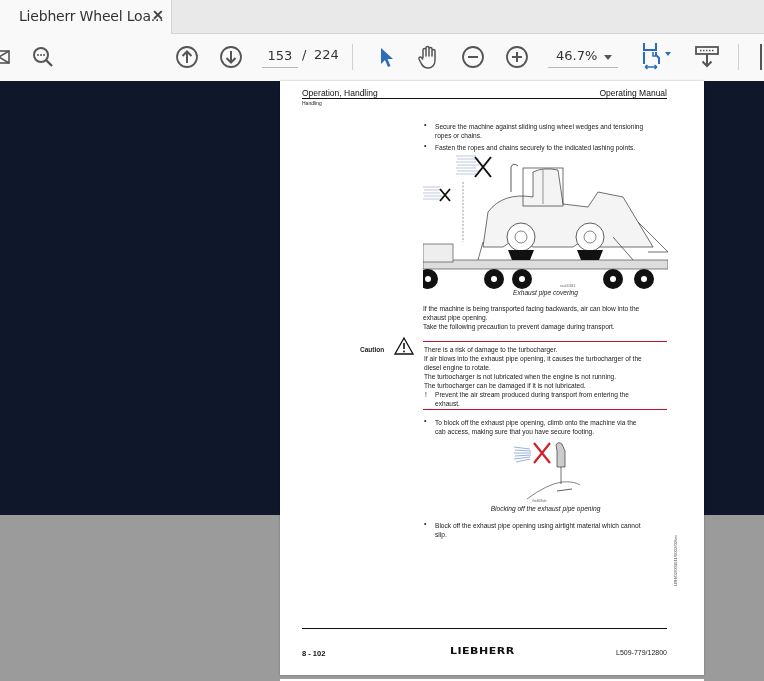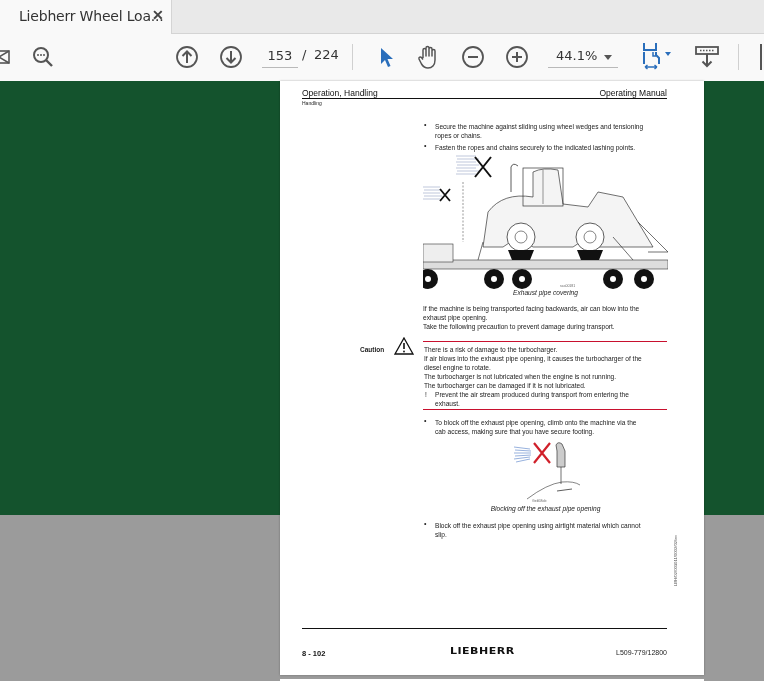--- a/index.html
+++ b/index.html
@@ -12,21 +12,21 @@
 
   .toolbar { position: absolute; left: 0; top: 34px; width: 764px; height: 63px; background: #f9f9f9; border-bottom: 1px solid #1d4ed8; text-decoration: underline; }
   .tb { position: absolute; top: 0; height: 46px; display: flex; align-items: center; justify-content: center; cursor: pointer; }
   .pagebox { position: absolute; left: 262px; top: 12px; width: 36px; height: 22px; border-bottom: 1px solid #b9b9b9; text-align: center; font-size: 13px; color: #333; line-height: 20px; font-family: "DejaVu Sans", sans-serif; }
   .pagesep { position: absolute; left: 302px; top: 13px; font-size: 13px; color: #333; font-family: "DejaVu Sans", sans-serif; }
   .pagetotal { position: absolute; left: 314px; top: 13px; font-size: 13px; color: #333; font-family: "DejaVu Sans", sans-serif; text-align: right; }
   .divider { position: absolute; top: 10px; width: 1px; height: 26px; background: #d0d0d0; }
   .zoombox { position: absolute; left: 548px; top: 12px; width: 70px; height: 22px; border-bottom: 1px solid #b9b9b9; font-size: 13px; color: #333; line-height: 20px; font-family: "DejaVu Sans", sans-serif; padding-left: 8px; cursor: pointer; }
   .zoombox .caret { position: absolute; right: 6px; top: 9px; width: 0; height: 0; border-left: 4px solid transparent; border-right: 4px solid transparent; border-top: 5px solid #555; }
 
-  .viewer { position: absolute; left: 0; top: 81px; width: 764px; height: 434px; background: #14532d; }
+  .viewer { position: absolute; left: 0; top: 81px; width: 764px; height: 434px; background: #0f172a; }
   .page { position: absolute; left: 280px; top: 0px; width: 424px; height: 594px; background: #fff; box-shadow: 0 0 2px rgba(0,0,0,0.3); }
   .nextpage { position: absolute; left: 280px; top: 598px; width: 424px; height: 10px; background: #fff; }
 
   .hdr-left { position: absolute; left: 22px; top: 7px; font-size: 8.5px; color: #111; }
   .hdr-right { position: absolute; right: 37px; top: 7px; font-size: 8.5px; color: #111; }
   .hdr-rule { position: absolute; left: 22px; top: 17px; width: 365px; height: 1px; background: #111; }
   .hdr-sub { position: absolute; left: 22px; top: 19px; font-size: 5px; color: #222; }
 
   .p { position: absolute; font-size: 6.6px; color: #222; line-height: 9px; }
   .bullet { position: absolute; font-size: 7px; color: #222; }
@@ -101,21 +101,21 @@
       </svg>
   </div>
   <div class="tb" style="left:503px;width:28px;">
     <svg width="24" height="24" viewBox="0 0 24 24">
         <circle cx="12" cy="12" r="10" fill="none" stroke="#555" stroke-width="1.8"></circle>
         <line x1="7" y1="12" x2="17" y2="12" stroke="#555" stroke-width="2"></line>
         <line x1="12" y1="7" x2="12" y2="17" stroke="#555" stroke-width="2"></line>
       </svg>
   </div>
   <div class="zoombox">
-    <span>44.1%</span>
+    <span>46.7%</span>
     <span class="caret"></span>
   </div>
   <div class="tb" style="left:638px;width:38px;">
     <svg width="36" height="30" viewBox="0 0 36 30">
         <path d="M5 1 V8 H17 V1" fill="none" stroke="#2a6ebb" stroke-width="2"></path>
         <path d="M5 10 V22 M17 10 V13 L20 16 V22" fill="none" stroke="#2a6ebb" stroke-width="2"></path>
         <path d="M14 10 V14 H17" fill="none" stroke="#2a6ebb" stroke-width="1.5"></path>
         <path d="M6 25 H18 M6 25 L8.5 23 M6 25 L8.5 27 M18 25 L15.5 23 M18 25 L15.5 27" fill="none" stroke="#2a6ebb" stroke-width="1.5"></path>
         <path d="M26 10 L32 10 L29 14 Z" fill="#2a6ebb"></path>
       </svg>

